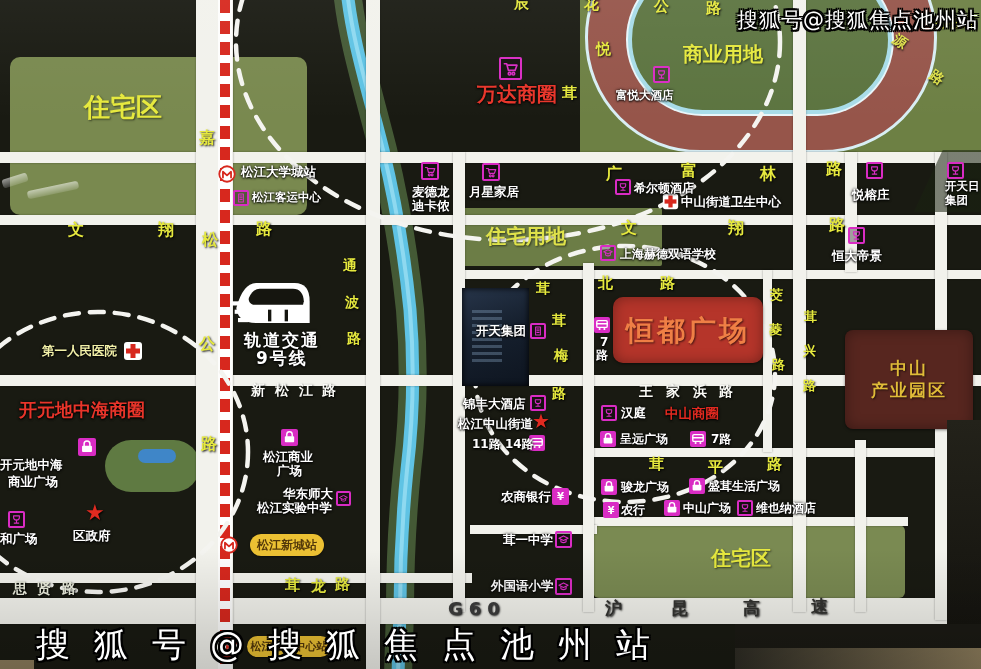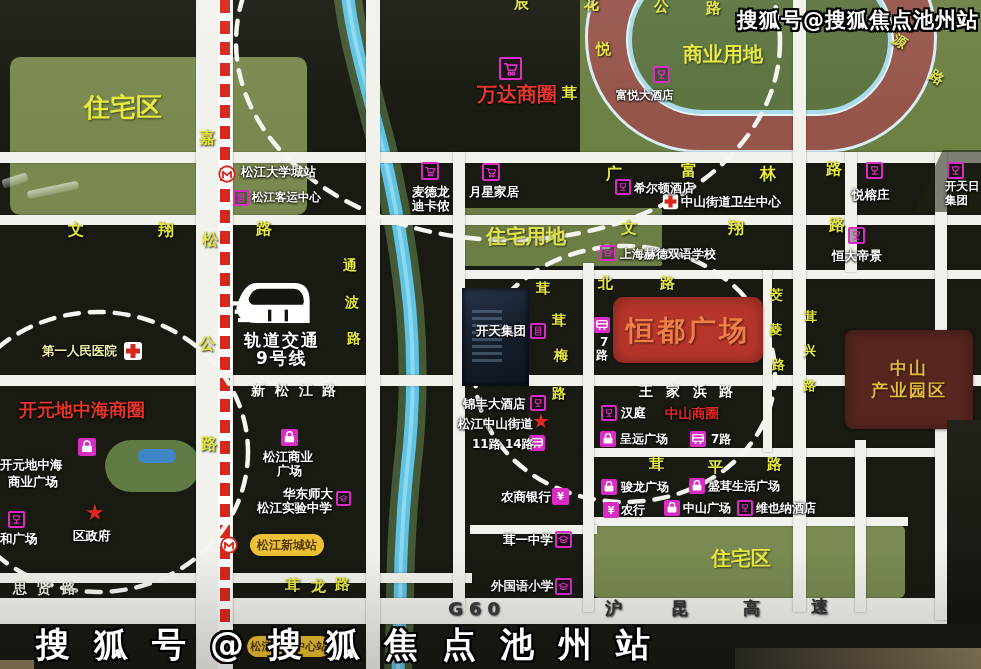--- a/index.html
+++ b/index.html
@@ -11,21 +11,21 @@
       text-shadow:1px 1px 2px rgba(0,0,0,.9)}
   .pt{position:absolute;font-weight:700;white-space:nowrap;line-height:1;
       text-shadow:0 1px 2px #000,0 0 3px #000}
   .road{position:absolute;background:#f2f2ec;box-shadow:0 0 2px rgba(0,0,0,.35)}
   .ic{position:absolute;display:flex;align-items:center;justify-content:center;box-sizing:border-box}
   .ic svg{width:100%;height:100%;display:block}
   .ic-o{border:2px solid #d92cc4;background:rgba(15,4,14,.35);border-radius:2px}
   .ic-s{background:#d92cc4;border-radius:2px}
   .pill{position:absolute;background:#ecc133;border-radius:11px;display:flex;align-items:center;
         justify-content:center;font-weight:700;color:#53380a;box-shadow:0 1px 2px rgba(0,0,0,.5);line-height:1}
-  .wm{position:absolute;color:#fff;font-weight:700;white-space:nowrap;line-height:1;z-index:60;
+  .wm{position:absolute;color:#fff;font-weight:400;white-space:nowrap;line-height:1;z-index:60;
       text-shadow:-2px -2px 0 #000,2px -2px 0 #000,-2px 2px 0 #000,2px 2px 0 #000,2px 0 0 #000,-2px 0 0 #000,0 2px 0 #000,0 -2px 0 #000}
   .proj{position:absolute;display:flex;flex-direction:column;align-items:center;justify-content:center;
         font-weight:700;line-height:1.25;z-index:22;box-shadow:inset 0 0 14px rgba(0,0,0,.35),0 1px 3px rgba(0,0,0,.5)}
   .streak{position:absolute;background:linear-gradient(180deg,rgba(255,255,255,.55),rgba(255,255,255,.15));
           border-radius:3px;z-index:40;pointer-events:none}
 </style>
 </head>
 <body>
 
 <div id="stage">

